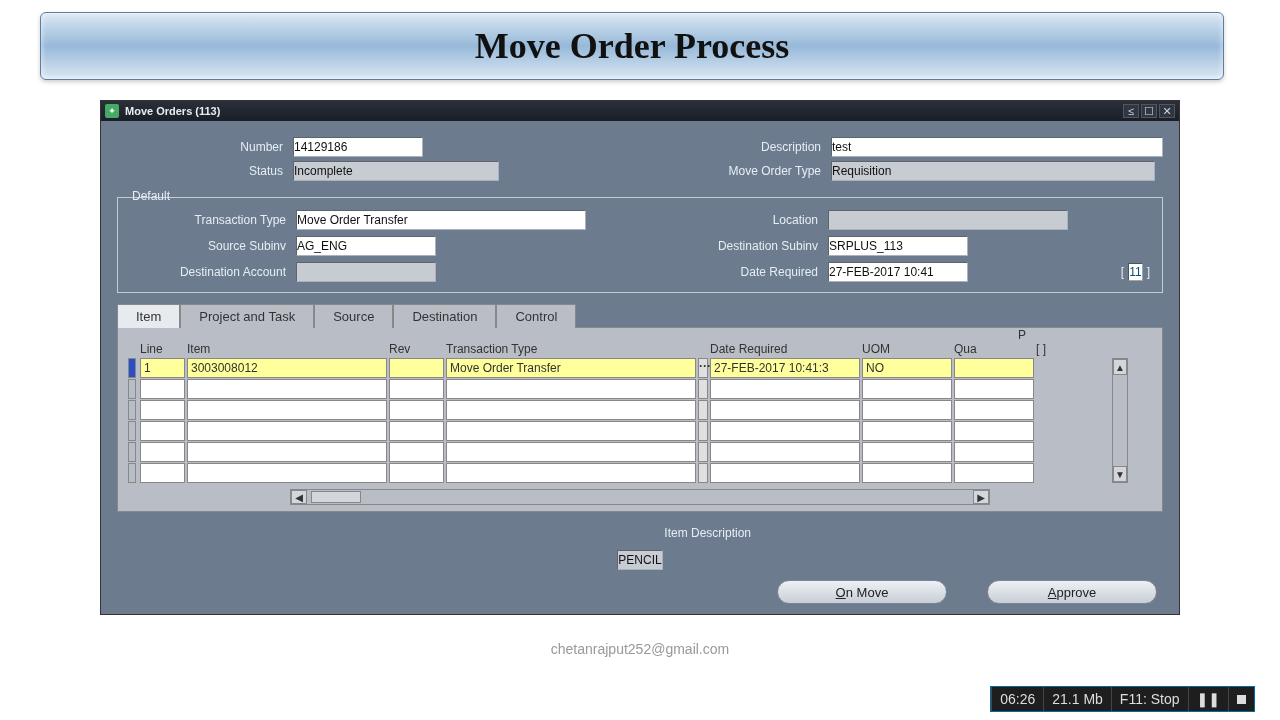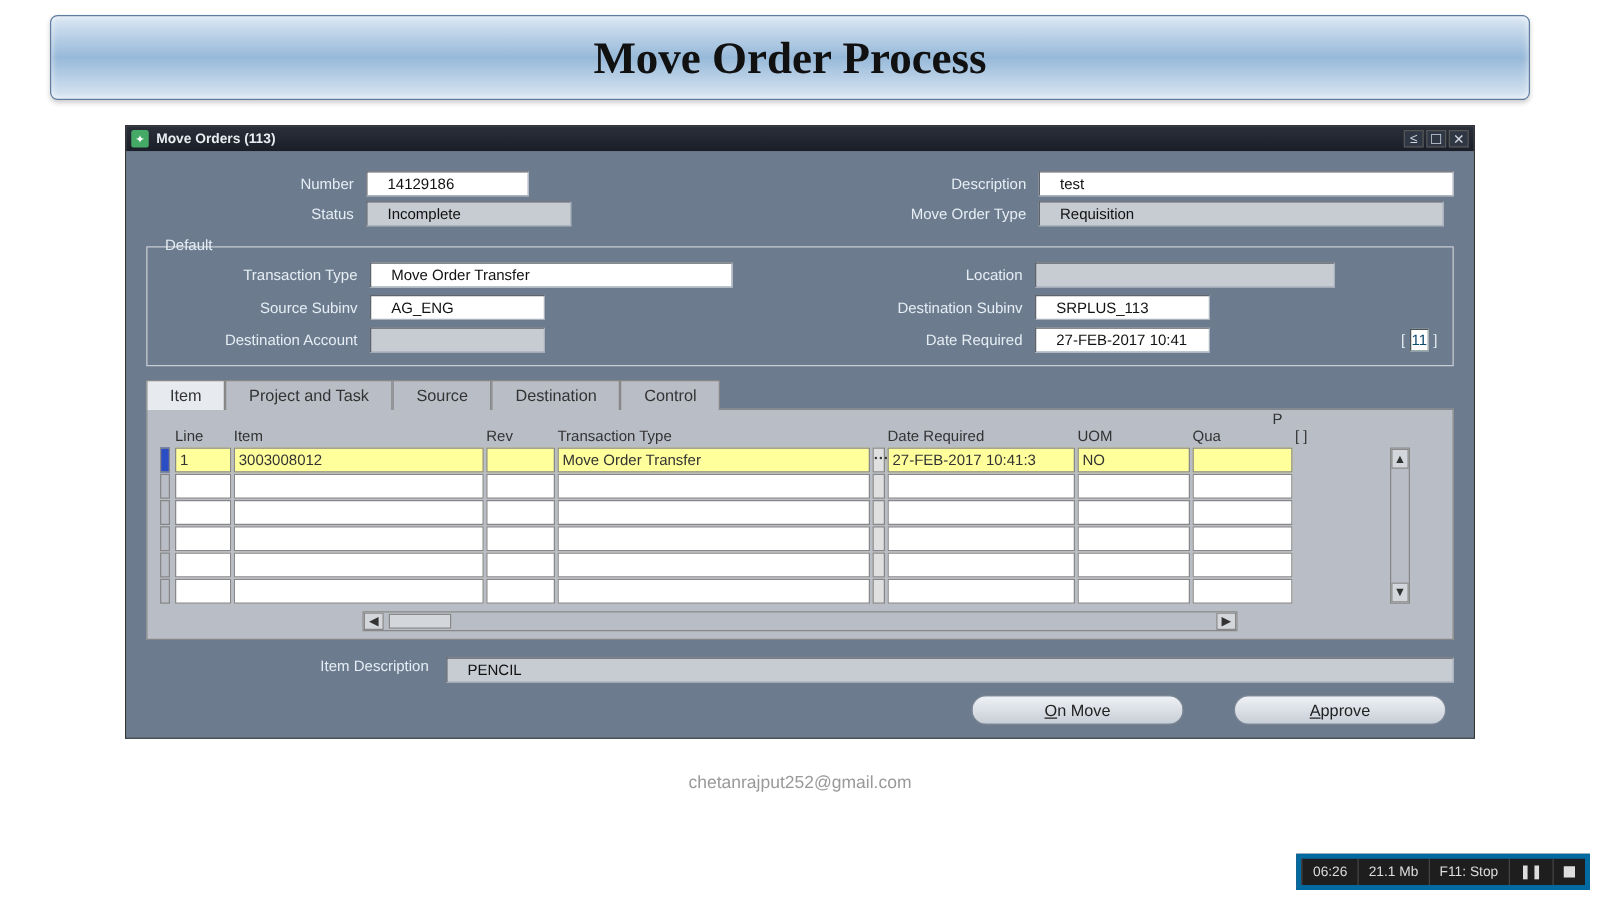--- a/index.html
+++ b/index.html
@@ -34,21 +34,21 @@
     font-size: 11px; cursor: pointer;
   }
   .form-body { padding: 16px 16px 10px 16px; background: #6c7c8e; }
   .header-grid {
     display: grid; grid-template-columns: 170px 190px 220px 110px 1fr;
     gap: 4px 6px; align-items: center; margin-bottom: 16px;
   }
   .lbl { color: #e6edf4; text-align: right; font-size: 12px; padding-right: 4px; white-space: nowrap;}
   .fld {
     height: 20px; border: 1px inset #aab2be; background: #fff;
-    padding: 2px 16px; font-size: 12px; color:#111;
+    padding: 2px 0; font-size: 12px; color:#111;
     overflow:hidden; text-overflow:clip; white-space:nowrap;
   }
   .fld.readonly { background: #c7cbd2; }
   .fld.small { width: 130px; }
   .groupbox {
     border: 1px groove #c7cbd2; padding: 12px 12px 10px 12px; margin-top: 6px;
     position: relative;
   }
   .groupbox .legend {
     position: absolute; top: -9px; left: 10px; color: #e6edf4; padding: 0 4px; font-size:12px;
@@ -86,35 +86,35 @@
   .rowmark.current { background:#2b4ec4; }
   .ellipsis-btn { background:#e0e0e0; border:1px solid #888; text-align:center; font-weight:bold; cursor:pointer; height:20px;}
   .vscroll {
     width:16px; background:#b9bec6; border:1px solid #888; display:flex; flex-direction:column;
     justify-content:space-between; align-items:center;
   }
   .vscroll .arrow { width:100%; height:16px; background:#d3d6db; border:1px solid #888; display:flex;align-items:center;justify-content:center;font-size:10px;}
   .hscroll { margin: 6px auto 0 auto; width:700px; height:16px; background:#b9bec6; border:1px solid #888; display:flex; justify-content:space-between; align-items:center;}
   .hscroll .arrow { width:16px; height:100%; background:#d3d6db; border:1px solid #888; display:flex;align-items:center;justify-content:center;font-size:10px;}
   .hscroll .thumb { width:50px; height:80%; background:#d3d6db; border:1px solid #888; margin-left:4px;}
-  .bottom-row { display:flex; gap:10px; margin-top:14px; }
+  .bottom-row { display:flex; align-items:center; gap:10px; margin-top:14px;flex-direction:column; }
   .bottom-row .lbl { width: 230px; }
   .bottom-row .fld { flex:1; }
   .btn-row { display:flex; justify-content:flex-end; gap:40px; margin-top:10px; padding-right:6px;}
   .oracle-btn {
     min-width: 170px; height: 24px; border-radius: 12px;
     background: linear-gradient(to bottom, #eef1f5, #c8ced7);
     border: 1px solid #7b8594; color:#222; font-size:13px;
     display:flex; align-items:center; justify-content:center; cursor:pointer;
   }
   .oracle-btn .ul { text-decoration: underline; }
   .footer-credit { text-align:center; color:#999; margin-top:26px; font-size:14px; }
   .recorder-bar {
-    position:absolute; right:8px; bottom:8px; background:#1e1e1e; color:#ddd;
-    display:flex; align-items:stretch; font-size:11px; border:4px solid #0369a1;
+    position:absolute; right:25px; bottom:8px; background:#1e1e1e; color:#ddd;
+    display:flex; align-items:stretch; font-size:14px; border:1px solid #0369a1;
   }
   .recorder-bar div { padding:4px 8px; border-left:1px solid #444; display:flex; align-items:center; gap:4px;}
   .recorder-bar .sq { width:9px; height:9px; background:#ddd;}
 </style>
 </head>
 <body>
 
 <div class="slide-title">Move Order Process</div>
 
 <div class="app-frame">
@@ -132,21 +132,21 @@
   <div class="form-body">
 
     <div class="header-grid">
       <span class="lbl">Number</span>
       <div class="fld small">14129186</div>
       <span></span>
       <span class="lbl">Description</span>
       <div class="fld">test</div>
 
       <span class="lbl">Status</span>
-      <div class="fld readonly" style="width:164px">Incomplete</div>
+      <div class="fld readonly" style="width:206px">Incomplete</div>
       <span></span>
       <span class="lbl" style="white-space:nowrap">Move Order Type</span>
       <div class="fld readonly" style="width:324px">Requisition</div>
     </div>
 
     <div class="groupbox">
       <span class="legend">Default</span>
       <div class="def-grid">
         <span class="lbl">Transaction Type</span>
         <div class="fld">Move Order Transfer</div>

